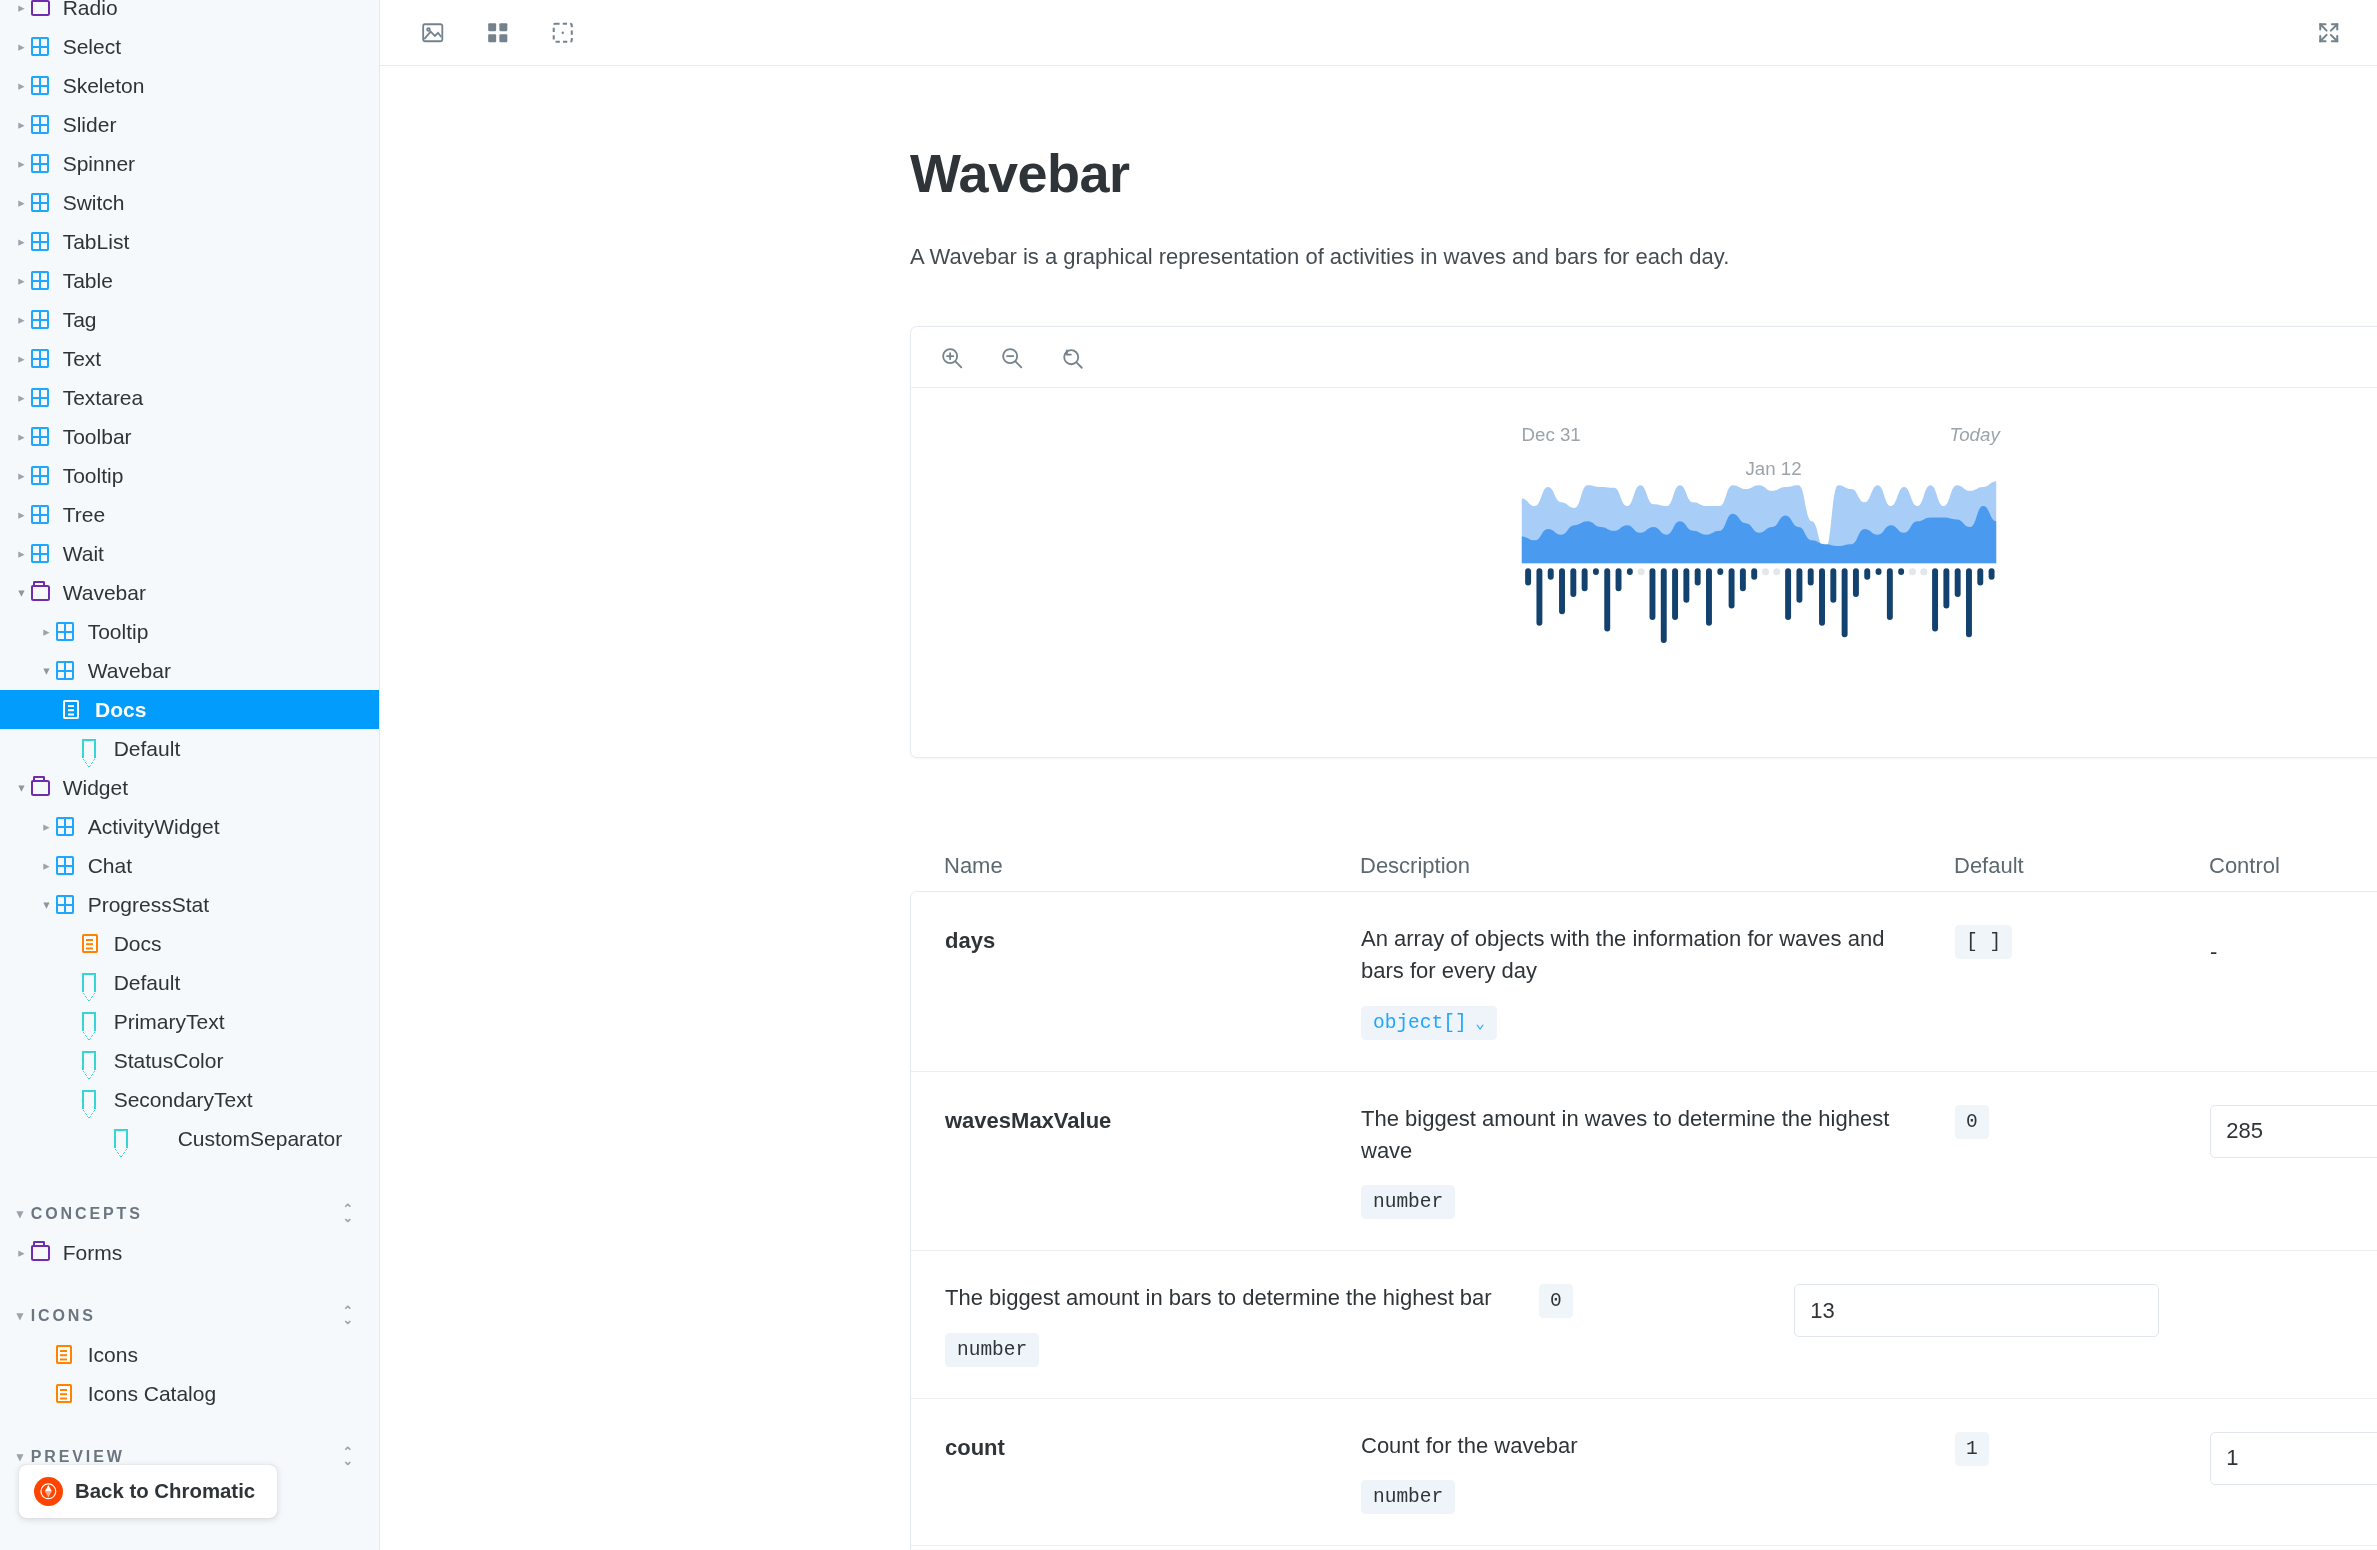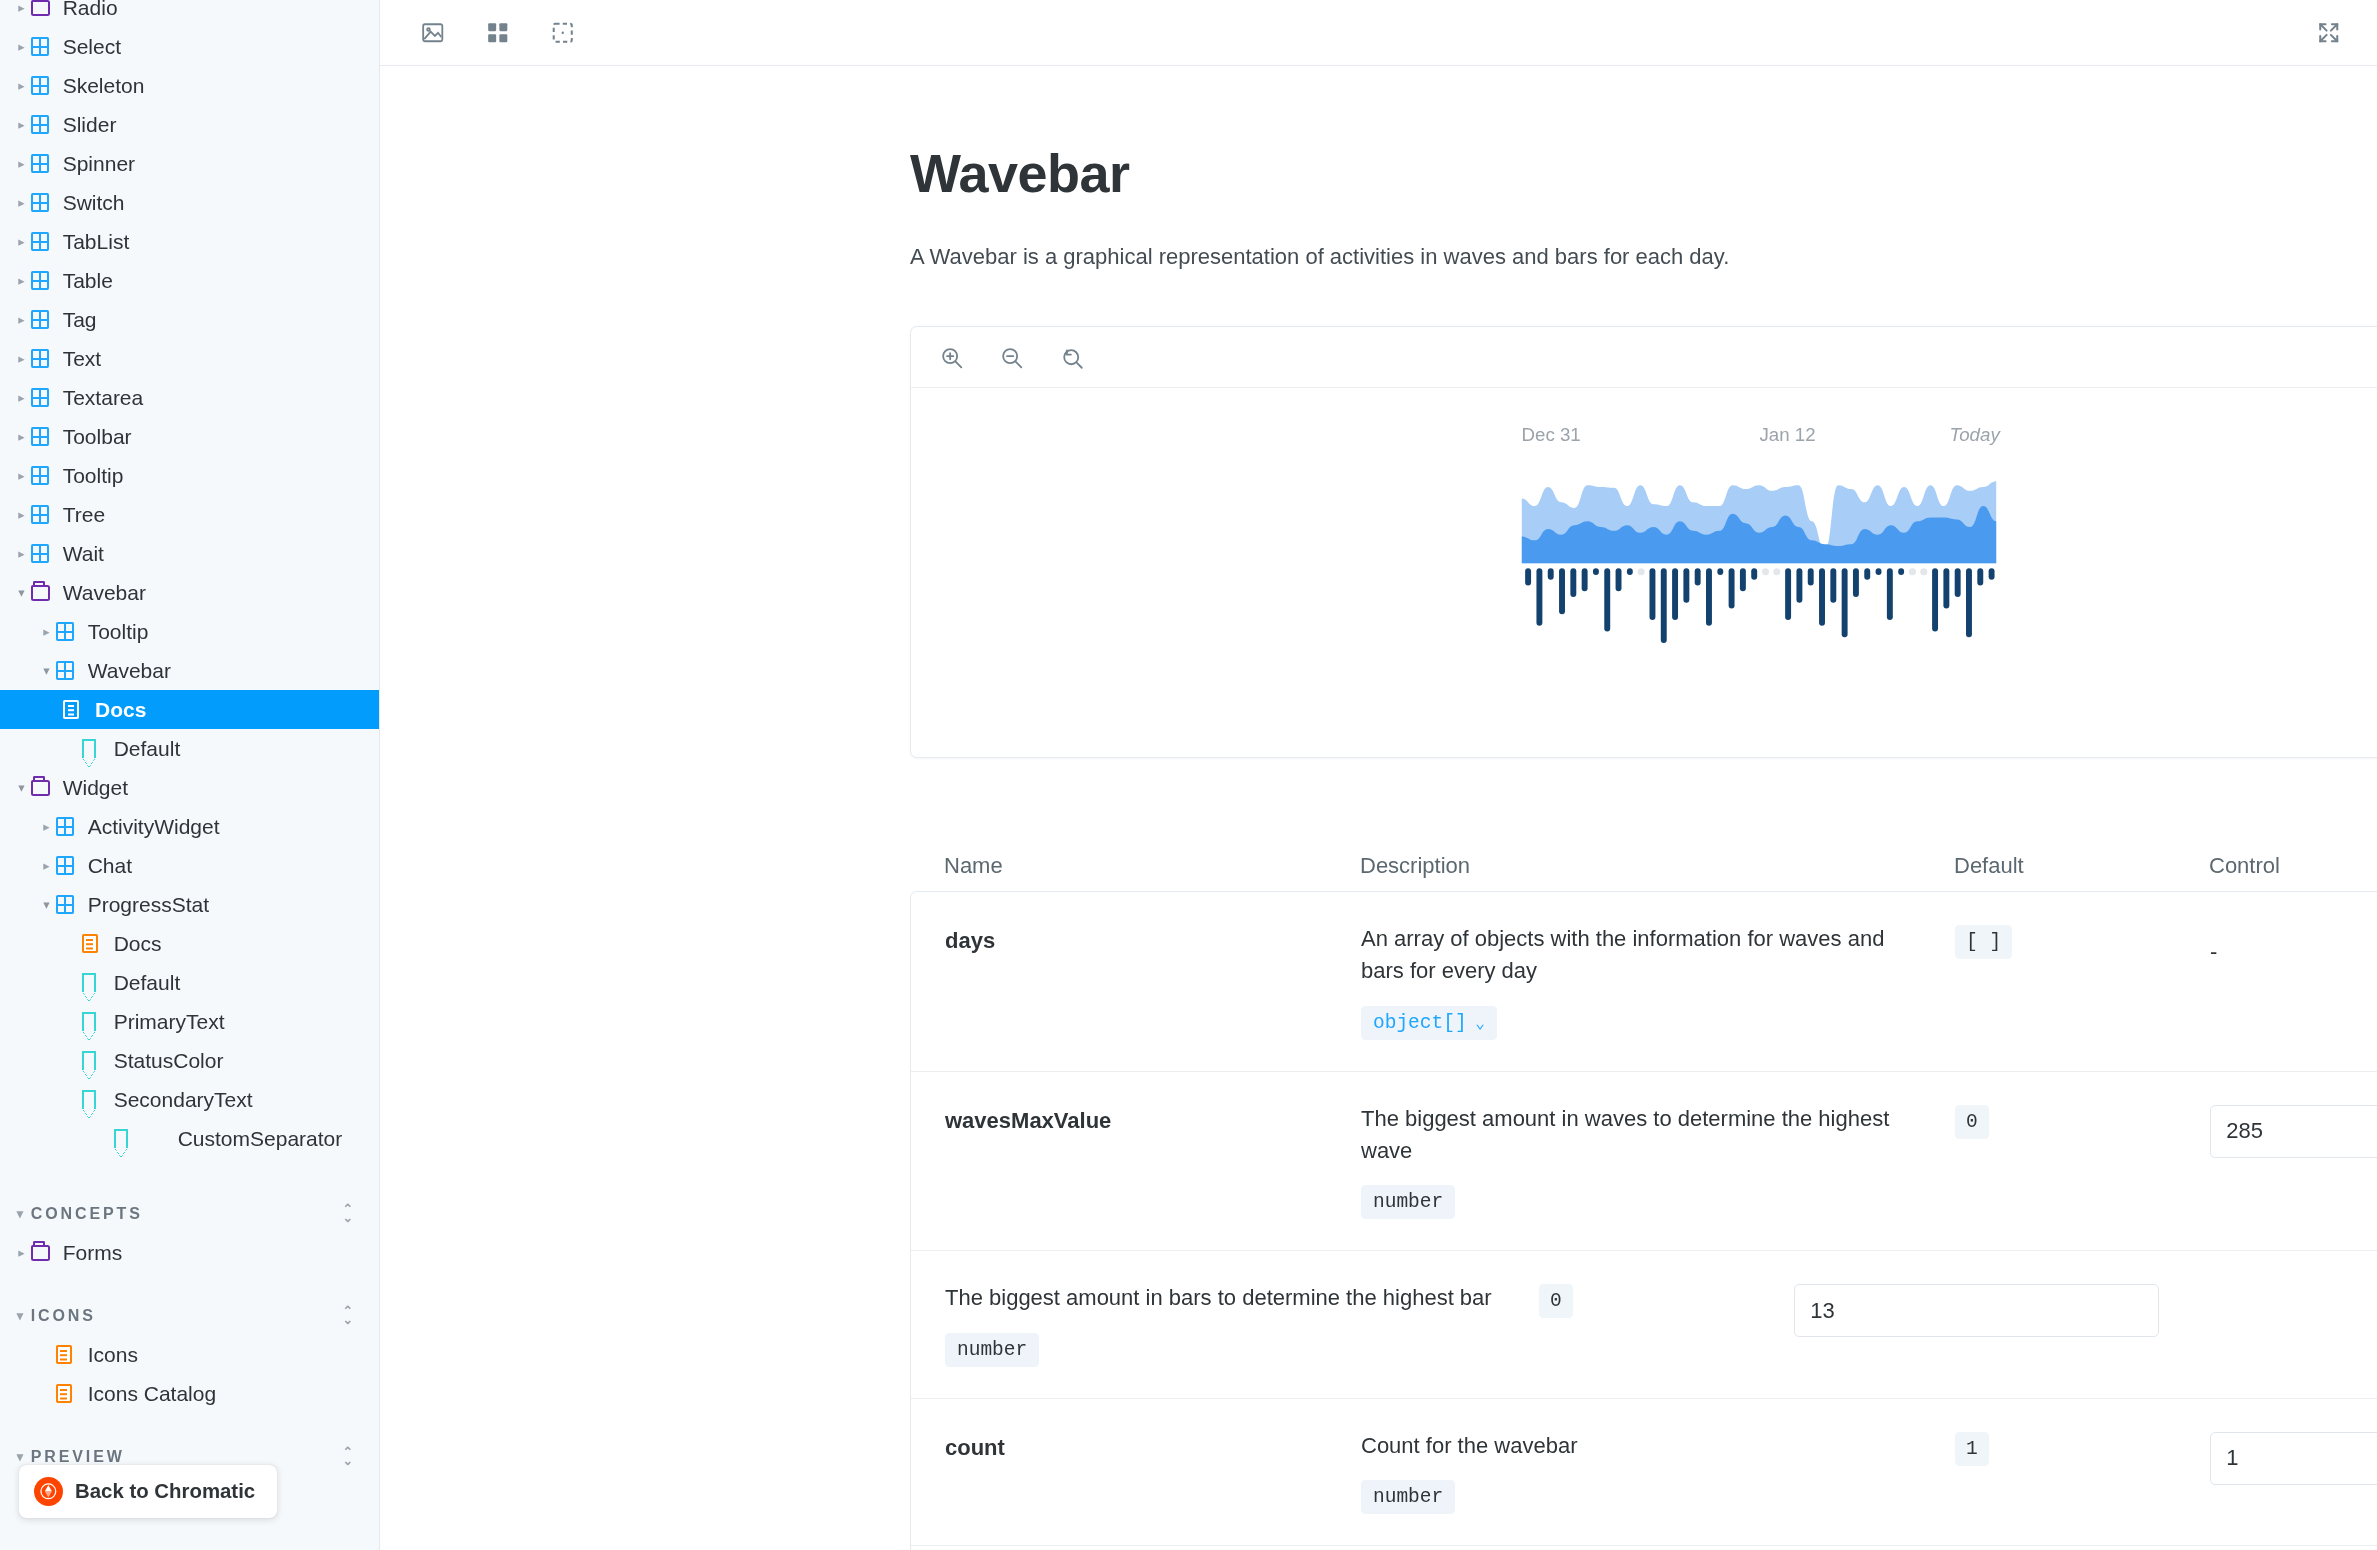--- a/index.html
+++ b/index.html
@@ -507,21 +507,21 @@
                 <circle cx="11.5" cy="11.5" r="6.6"></circle>
                   <path d="M16.4 16.4 L21.4 21.4"></path>
                 <path d="M7.4 5.2 V9.0 H11.2" stroke-linejoin="round"></path>
               </svg>
             </span>
           </div>
           <div class="canvas">
             <div class="wavebar-wrap">
               <div class="wb-labels" id="wb-labels">
                   <span class="wb-label" style="left: 0px;">Dec 31</span>
-                  <span class="wb-label" style="left: 238px;">Jan 12</span>
+                  <span class="wb-label" style="left: 224px; margin-top: 34px;">Jan 12</span>
                   <span class="wb-label" style="left: 428px; font-style: italic;">Today</span>
                 </div>
               <svg id="wavebar-svg" width="475" height="195" viewBox="0 0 560 230">
                   <path d="M0,130 L0,53.64912280701755 C7.777777777777778,53.64912280701755 7.777777777777778,62.631578947368425 15.555555555555555,62.631578947368425 C23.333333333333332,62.631578947368425 23.333333333333332,40.17543859649123 31.11111111111111,40.17543859649123 C38.888888888888886,40.17543859649123 38.888888888888886,58.140350877192986 46.666666666666664,58.140350877192986 C54.44444444444444,58.140350877192986 54.44444444444444,64.87719298245614 62.22222222222222,64.87719298245614 C70,64.87719298245614 70,37.92982456140351 77.77777777777777,37.92982456140351 C85.55555555555554,37.92982456140351 85.55555555555554,40.17543859649123 93.33333333333333,40.17543859649123 C101.11111111111111,40.17543859649123 101.11111111111111,41.07368421052631 108.88888888888889,41.07368421052631 C116.66666666666666,41.07368421052631 116.66666666666666,62.631578947368425 124.44444444444444,62.631578947368425 C132.22222222222223,62.631578947368425 132.22222222222223,37.92982456140351 140,37.92982456140351 C147.77777777777777,37.92982456140351 147.77777777777777,60.3859649122807 155.55555555555554,60.3859649122807 C163.33333333333331,60.3859649122807 163.33333333333331,62.631578947368425 171.11111111111111,62.631578947368425 C178.88888888888889,62.631578947368425 178.88888888888889,37.92982456140351 186.66666666666666,37.92982456140351 C194.44444444444446,37.92982456140351 194.44444444444446,58.140350877192986 202.22222222222223,58.140350877192986 C210,58.140350877192986 210,62.631578947368425 217.77777777777777,62.631578947368425 C225.55555555555554,62.631578947368425 225.55555555555554,62.631578947368425 233.33333333333334,62.631578947368425 C241.11111111111111,62.631578947368425 241.11111111111111,37.92982456140351 248.88888888888889,37.92982456140351 C256.6666666666667,37.92982456140351 256.6666666666667,42.421052631578945 264.44444444444446,42.421052631578945 C272.22222222222223,42.421052631578945 272.22222222222223,37.92982456140351 280,37.92982456140351 C287.77777777777777,37.92982456140351 287.77777777777777,44.66666666666667 295.55555555555554,44.66666666666667 C303.3333333333333,44.66666666666667 303.3333333333333,40.17543859649123 311.1111111111111,40.17543859649123 C318.8888888888889,40.17543859649123 318.8888888888889,37.92982456140351 326.6666666666667,37.92982456140351 C334.44444444444446,37.92982456140351 334.44444444444446,80.59649122807018 342.22222222222223,80.59649122807018 C350,80.59649122807018 350,114.28070175438597 357.77777777777777,114.28070175438597 C365.55555555555554,114.28070175438597 365.55555555555554,37.92982456140351 373.3333333333333,37.92982456140351 C381.1111111111111,37.92982456140351 381.1111111111111,42.421052631578945 388.88888888888886,42.421052631578945 C396.66666666666663,42.421052631578945 396.66666666666663,58.140350877192986 404.44444444444446,58.140350877192986 C412.22222222222223,58.140350877192986 412.22222222222223,37.92982456140351 420,37.92982456140351 C427.77777777777777,37.92982456140351 427.77777777777777,62.631578947368425 435.55555555555554,62.631578947368425 C443.3333333333333,62.631578947368425 443.3333333333333,40.17543859649123 451.1111111111111,40.17543859649123 C458.8888888888889,40.17543859649123 458.8888888888889,62.631578947368425 466.6666666666667,62.631578947368425 C474.44444444444446,62.631578947368425 474.44444444444446,37.92982456140351 482.22222222222223,37.92982456140351 C490,37.92982456140351 490,62.631578947368425 497.77777777777777,62.631578947368425 C505.55555555555554,62.631578947368425 505.55555555555554,37.92982456140351 513.3333333333334,37.92982456140351 C521.1111111111111,37.92982456140351 521.1111111111111,44.66666666666667 528.8888888888889,44.66666666666667 C536.6666666666667,44.66666666666667 536.6666666666667,40.17543859649123 544.4444444444445,40.17543859649123 C552.2222222222222,40.17543859649123 552.2222222222222,33.43859649122807 560,33.43859649122807 L560,130 Z" fill="#a8cdf7"></path>
                   <path d="M0,130 L0,98.56140350877193 C7.777777777777778,98.56140350877193 7.777777777777778,103.05263157894737 15.555555555555555,103.05263157894737 C23.333333333333332,103.05263157894737 23.333333333333332,89.57894736842105 31.11111111111111,89.57894736842105 C38.888888888888886,89.57894736842105 38.888888888888886,96.31578947368422 46.666666666666664,96.31578947368422 C54.44444444444444,96.31578947368422 54.44444444444444,85.08771929824562 62.22222222222222,85.08771929824562 C70,85.08771929824562 70,80.59649122807018 77.77777777777777,80.59649122807018 C85.55555555555554,80.59649122807018 85.55555555555554,87.33333333333334 93.33333333333333,87.33333333333334 C101.11111111111111,87.33333333333334 101.11111111111111,91.82456140350877 108.88888888888889,91.82456140350877 C116.66666666666666,91.82456140350877 116.66666666666666,85.08771929824562 124.44444444444444,85.08771929824562 C132.22222222222223,85.08771929824562 132.22222222222223,94.0701754385965 140,94.0701754385965 C147.77777777777777,94.0701754385965 147.77777777777777,87.33333333333334 155.55555555555554,87.33333333333334 C163.33333333333331,87.33333333333334 163.33333333333331,96.31578947368422 171.11111111111111,96.31578947368422 C178.88888888888889,96.31578947368422 178.88888888888889,80.59649122807018 186.66666666666666,80.59649122807018 C194.44444444444446,80.59649122807018 194.44444444444446,91.82456140350877 202.22222222222223,91.82456140350877 C210,91.82456140350877 210,96.31578947368422 217.77777777777777,96.31578947368422 C225.55555555555554,96.31578947368422 225.55555555555554,91.82456140350877 233.33333333333334,91.82456140350877 C241.11111111111111,91.82456140350877 241.11111111111111,71.6140350877193 248.88888888888889,71.6140350877193 C256.6666666666667,71.6140350877193 256.6666666666667,82.84210526315789 264.44444444444446,82.84210526315789 C272.22222222222223,82.84210526315789 272.22222222222223,94.0701754385965 280,94.0701754385965 C287.77777777777777,94.0701754385965 287.77777777777777,87.33333333333334 295.55555555555554,87.33333333333334 C303.3333333333333,87.33333333333334 303.3333333333333,73.85964912280701 311.1111111111111,73.85964912280701 C318.8888888888889,73.85964912280701 318.8888888888889,87.33333333333334 326.6666666666667,87.33333333333334 C334.44444444444446,87.33333333333334 334.44444444444446,103.05263157894737 342.22222222222223,103.05263157894737 C350,103.05263157894737 350,107.54385964912281 357.77777777777777,107.54385964912281 C365.55555555555554,107.54385964912281 365.55555555555554,109.78947368421052 373.3333333333333,109.78947368421052 C381.1111111111111,109.78947368421052 381.1111111111111,107.54385964912281 388.88888888888886,107.54385964912281 C396.66666666666663,107.54385964912281 396.66666666666663,89.57894736842105 404.44444444444446,89.57894736842105 C412.22222222222223,89.57894736842105 412.22222222222223,96.31578947368422 420,96.31578947368422 C427.77777777777777,96.31578947368422 427.77777777777777,85.08771929824562 435.55555555555554,85.08771929824562 C443.3333333333333,85.08771929824562 443.3333333333333,94.0701754385965 451.1111111111111,94.0701754385965 C458.8888888888889,94.0701754385965 458.8888888888889,80.59649122807018 466.6666666666667,80.59649122807018 C474.44444444444446,80.59649122807018 474.44444444444446,76.10526315789474 482.22222222222223,76.10526315789474 C490,76.10526315789474 490,76.10526315789474 497.77777777777777,76.10526315789474 C505.55555555555554,76.10526315789474 505.55555555555554,78.35087719298247 513.3333333333334,78.35087719298247 C521.1111111111111,78.35087719298247 521.1111111111111,87.33333333333334 528.8888888888889,87.33333333333334 C536.6666666666667,87.33333333333334 536.6666666666667,62.631578947368425 544.4444444444445,62.631578947368425 C552.2222222222222,62.631578947368425 552.2222222222222,80.59649122807018 560,80.59649122807018 L560,130 Z" fill="#4a9bf0"></path>
                   <rect x="4.166666666666667" y="136" width="7" height="20.30769230769231" rx="3.5" fill="#14426e"></rect>
                   <rect x="17.5" y="136" width="7" height="67.6923076923077" rx="3.5" fill="#14426e"></rect>
                   <rect x="30.833333333333336" y="136" width="7" height="13.53846153846154" rx="3.5" fill="#14426e"></rect>
                   <rect x="44.166666666666664" y="136" width="7" height="54.15384615384616" rx="3.5" fill="#14426e"></rect>
                   <rect x="57.5" y="136" width="7" height="33.84615384615385" rx="3.5" fill="#14426e"></rect>

